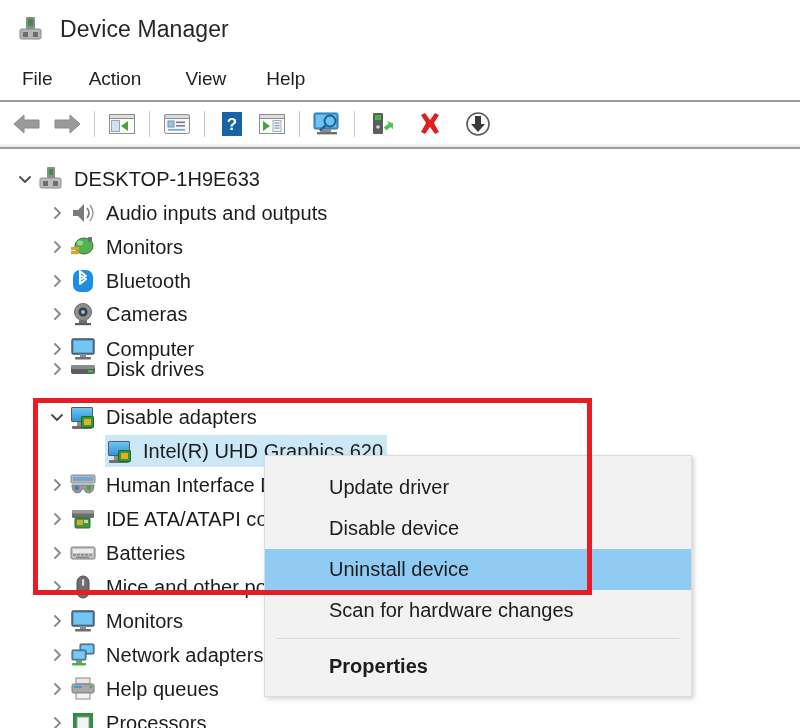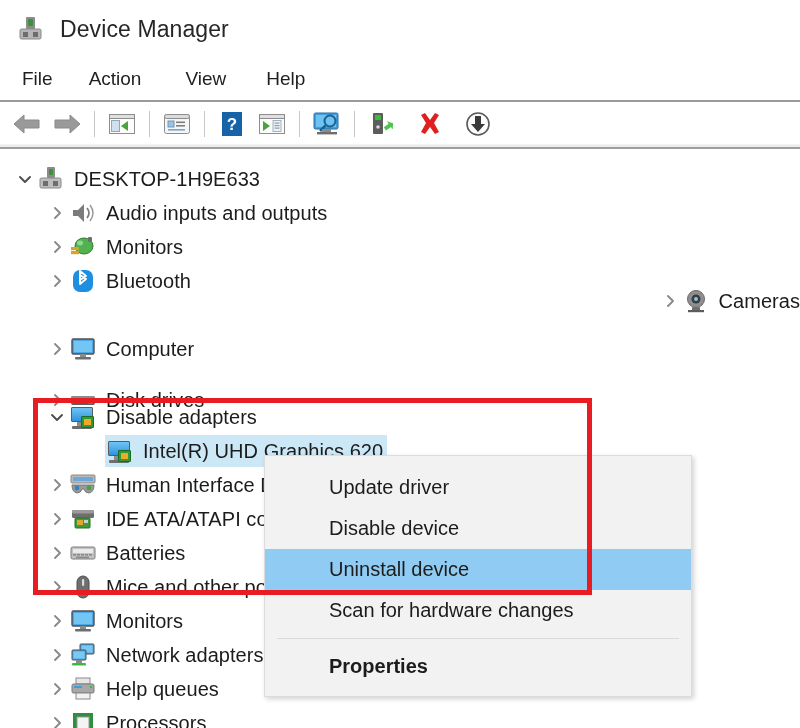--- a/index.html
+++ b/index.html
@@ -317,21 +317,21 @@
       </div>
       <div class="ticon">
         <svg width="26" height="26" viewBox="0 0 26 26">
           <rect x="3" y="2" width="20" height="22" rx="7" fill="#1e8fe0"></rect>
           <path d="M10 7 L16 11 L10 16 L10 3 L16 8 L10 12" fill="none" stroke="#ffffff" stroke-width="1.9" stroke-linejoin="round"></path>
         </svg>
       </div>
       <div class="tlabel">Bluetooth</div>
     </div>
 
-    <div class="tnode lvl1" style="top:132px;justify-content:flex-end;">
+    <div class="tnode lvl1" style="top:145px;">
       <div class="chev">
         <svg width="14" height="14" viewBox="0 0 14 14">
             <path d="M5 2 L10 7 L5 12" fill="none" stroke="#8a8a8a" stroke-width="1.9" stroke-linecap="round" stroke-linejoin="round"></path>
           </svg>
       </div>
       <div class="ticon">
         <svg width="26" height="26" viewBox="0 0 26 26">
           <circle cx="13" cy="11" r="8.5" fill="#8f8f8f" stroke="#6a6a6a"></circle>
           <circle cx="13" cy="11" r="4.5" fill="#3c3c3c"></circle>
           <circle cx="13" cy="11" r="2" fill="#7fc8ea"></circle>
@@ -352,21 +352,21 @@
         <svg width="26" height="26" viewBox="0 0 26 26">
           <rect x="2" y="3" width="22" height="15" rx="1.5" fill="#4aa8e8" stroke="#4f4f4f" stroke-width="1.4"></rect>
           <rect x="4" y="5" width="18" height="11" fill="#73c6f3"></rect>
           <rect x="10" y="18" width="6" height="4" fill="#8c8c8c"></rect>
           <rect x="5" y="21" width="16" height="2.4" rx="1" fill="#6e6e6e"></rect>
         </svg>
       </div>
       <div class="tlabel">Computer</div>
     </div>
 
-    <div class="tnode lvl1" style="top:231px;">
+    <div class="tnode lvl1" style="top:200px;">
       <div class="chev">
         <svg width="14" height="14" viewBox="0 0 14 14">
             <path d="M5 2 L10 7 L5 12" fill="none" stroke="#8a8a8a" stroke-width="1.9" stroke-linecap="round" stroke-linejoin="round"></path>
           </svg>
       </div>
       <div class="ticon">
         <svg width="26" height="26" viewBox="0 0 26 26">
           <rect x="1" y="9" width="24" height="9" rx="2" fill="#5d5d5d"></rect>
           <rect x="1" y="9" width="24" height="4" rx="2" fill="#8c8c8c"></rect>
           <rect x="18" y="14" width="5" height="2.5" fill="#3dbb3d"></rect>

